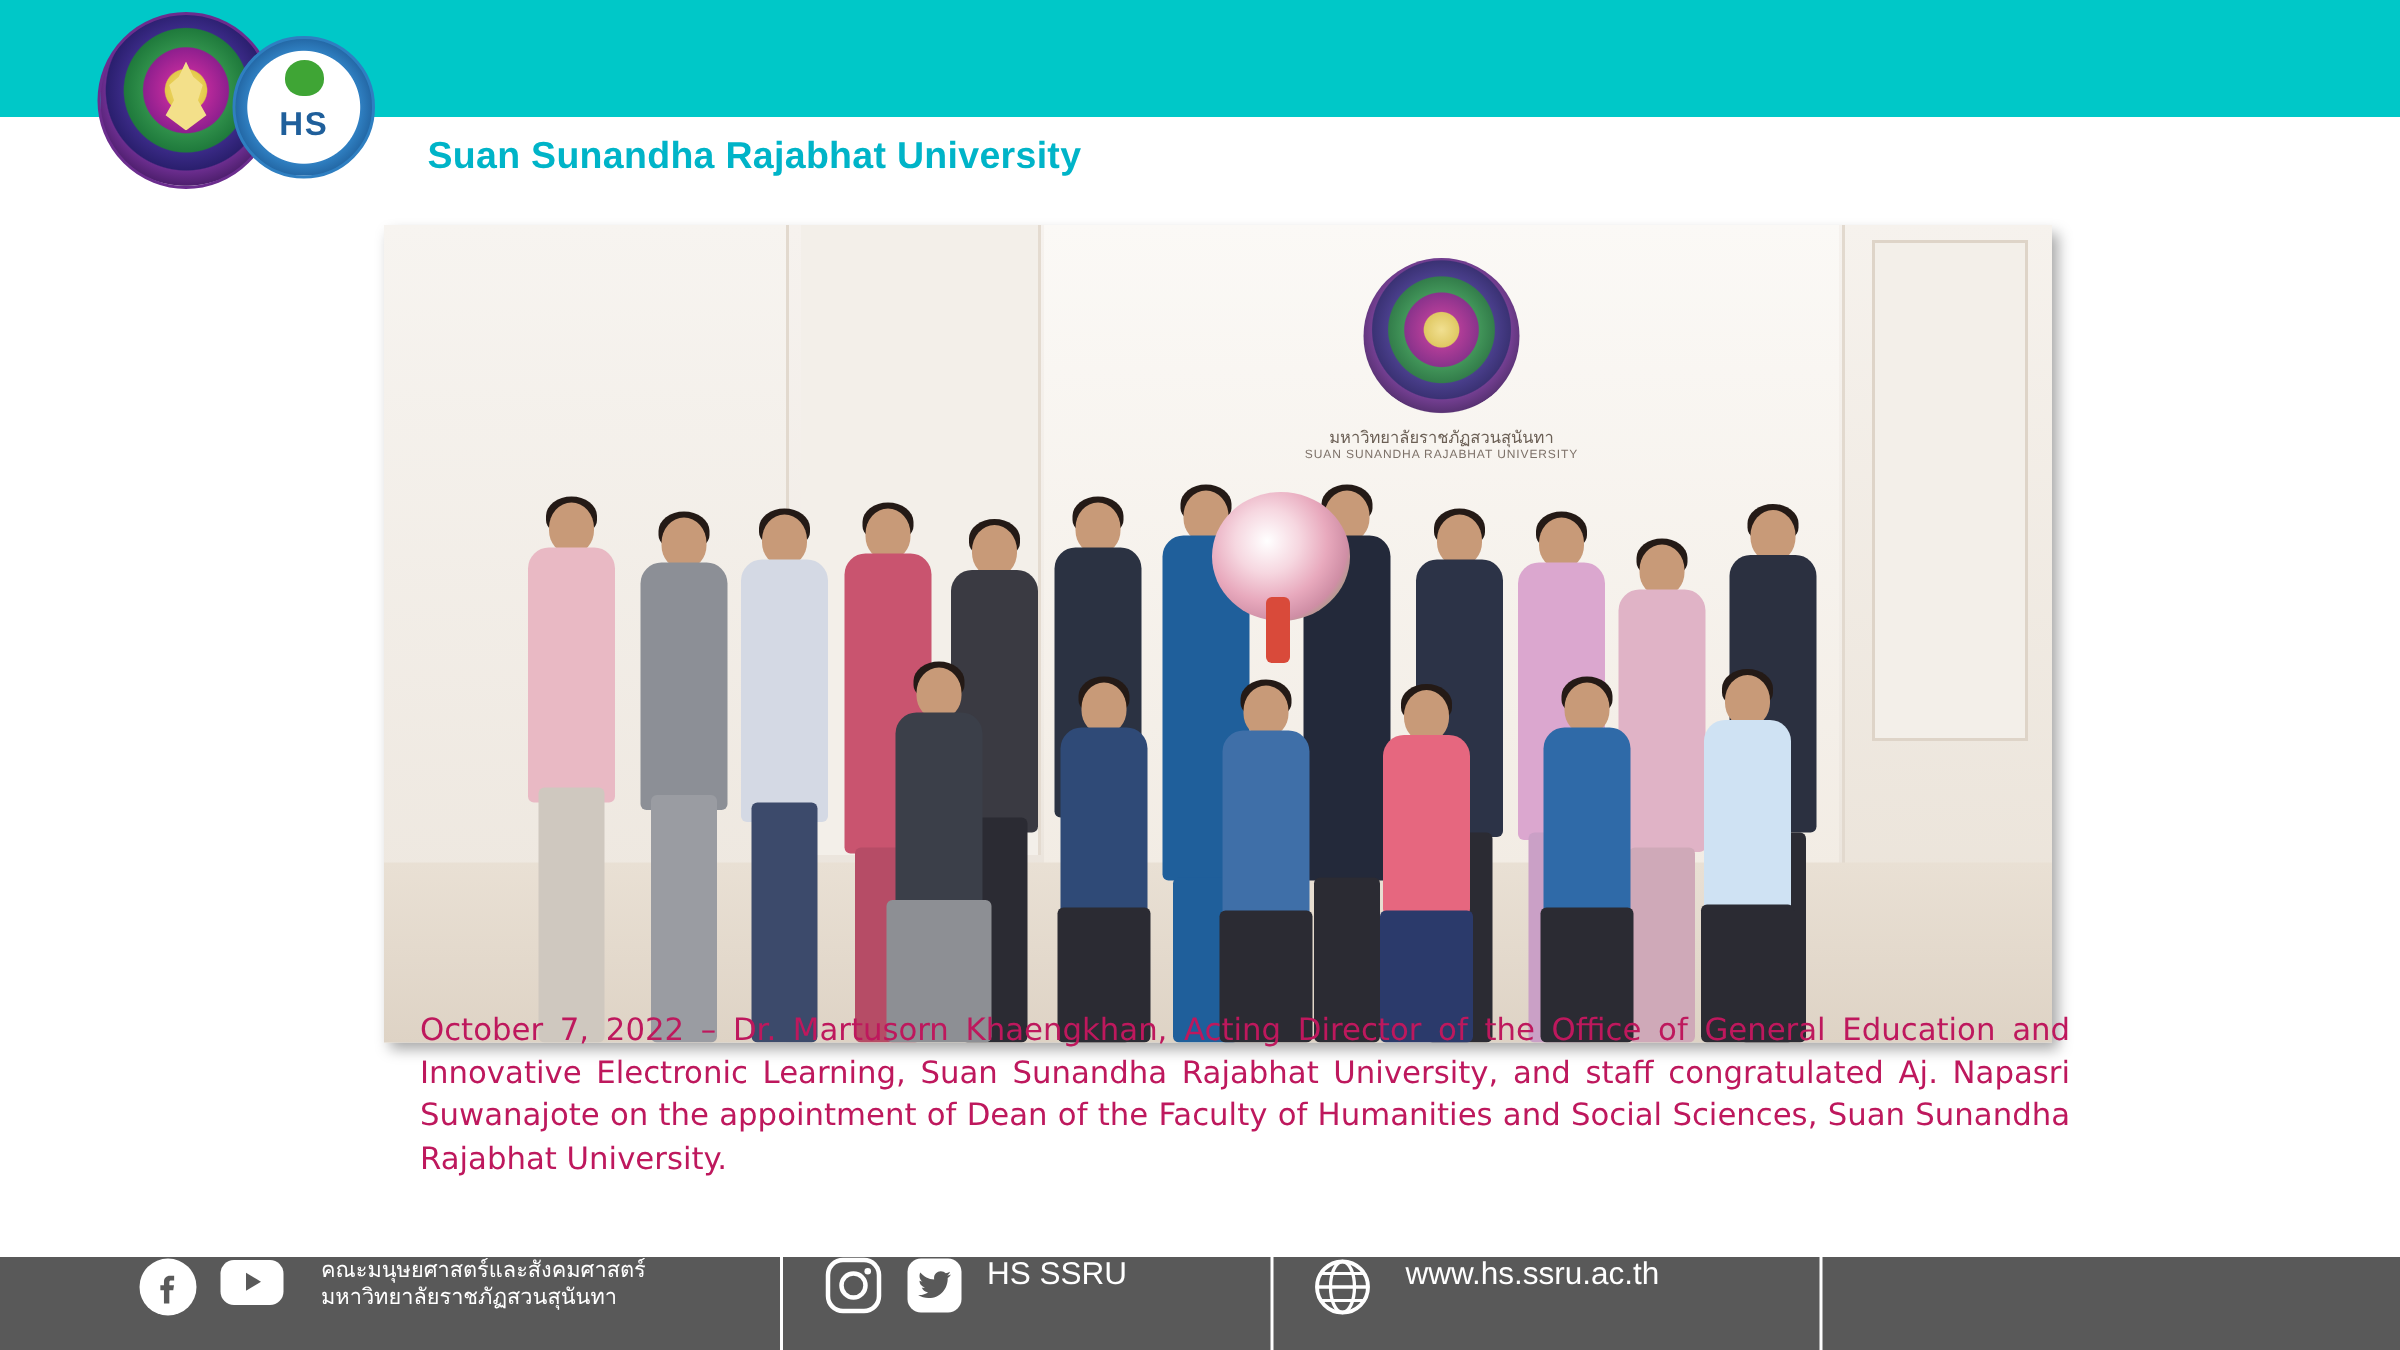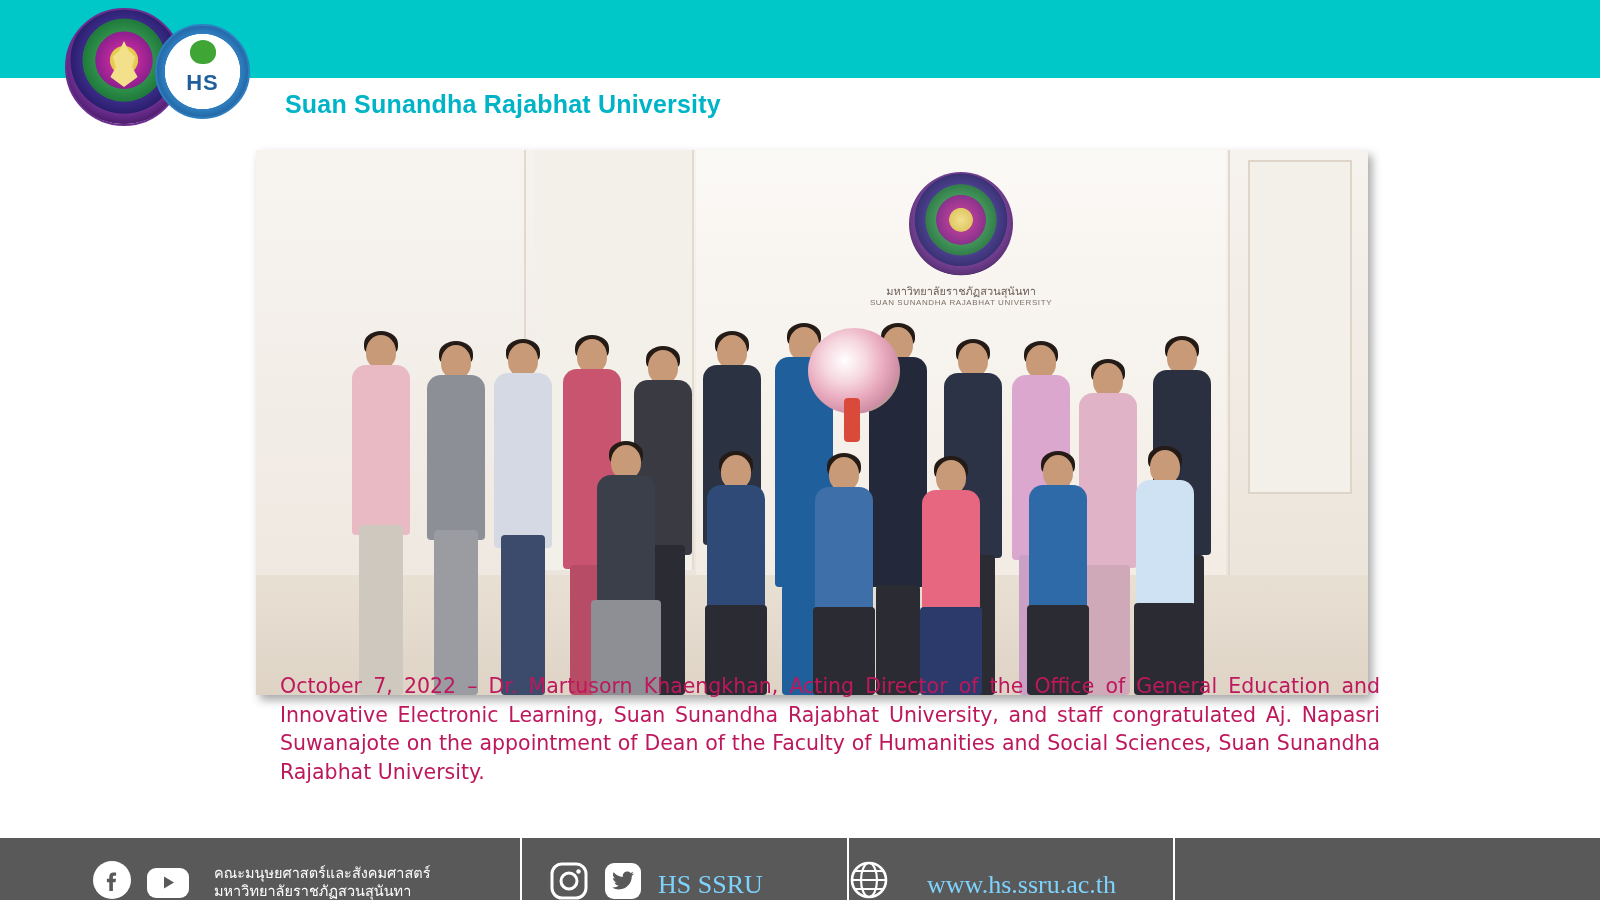--- a/index.html
+++ b/index.html
@@ -198,37 +198,37 @@
   .footer {
     position: absolute;
     left: 0; bottom: 0;
     width: 1600px; height: 62px;
     background: #595959;
     display: flex;
     align-items: stretch;
   }
   .f-cell {
     display: flex;
-    align-items: flex-end;
+    align-items: flex-start;
     height: 100%;
     color: #ffffff;
   }
   .f-div { width: 2px; background: #ffffff; height: 62px; flex: 0 0 2px; }
   .f-icon {
     display: inline-flex; align-items: center; justify-content: center;
     color: #ffffff;
   }
   .f-text-th {
     font-size: 14.5px; line-height: 18px; color: #ffffff;
     font-family: "DejaVu Sans", sans-serif;
   }
-  .f-text { font-size: 26px; color: #7dd3fc; font-family: Liberation Serif, serif; }
+  .f-text { font-size: 21px; color: #ffffff; font-family: Liberation Sans, sans-serif; }
   .cell-social { width: 520px; padding-left: 92px; gap: 14px; }
   .cell-handle { width: 325px; padding-left: 28px; gap: 16px; }
-  .cell-web { width: 324px; gap: 38px; }
+  .cell-web { width: 364px; padding-left: 26px; gap: 22px; }
   .cell-phone { flex: 1; padding-left: 30px; gap: 18px; }
 </style>
 </head>
 <body>
 
 <div class="page">
 
   <div class="header-bar"></div>
 
   <div class="logo-wrap">

